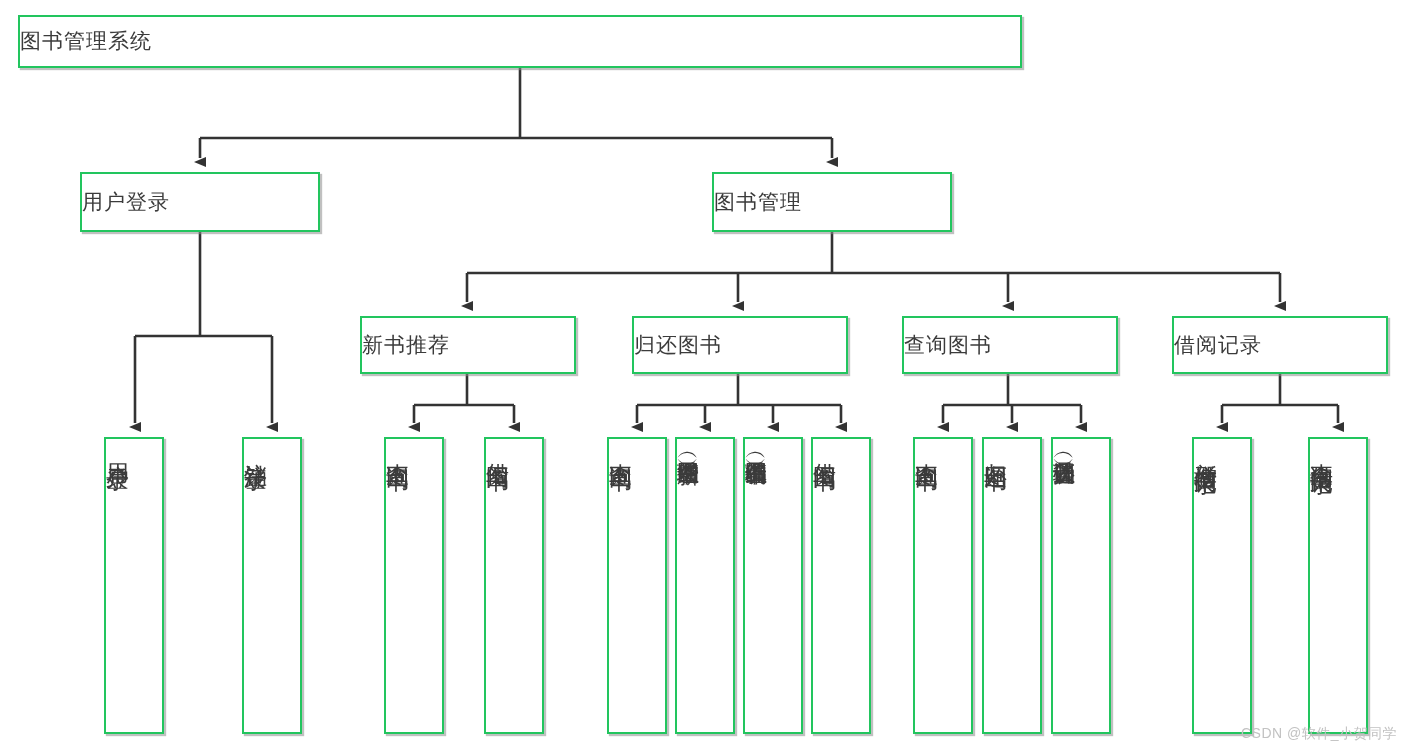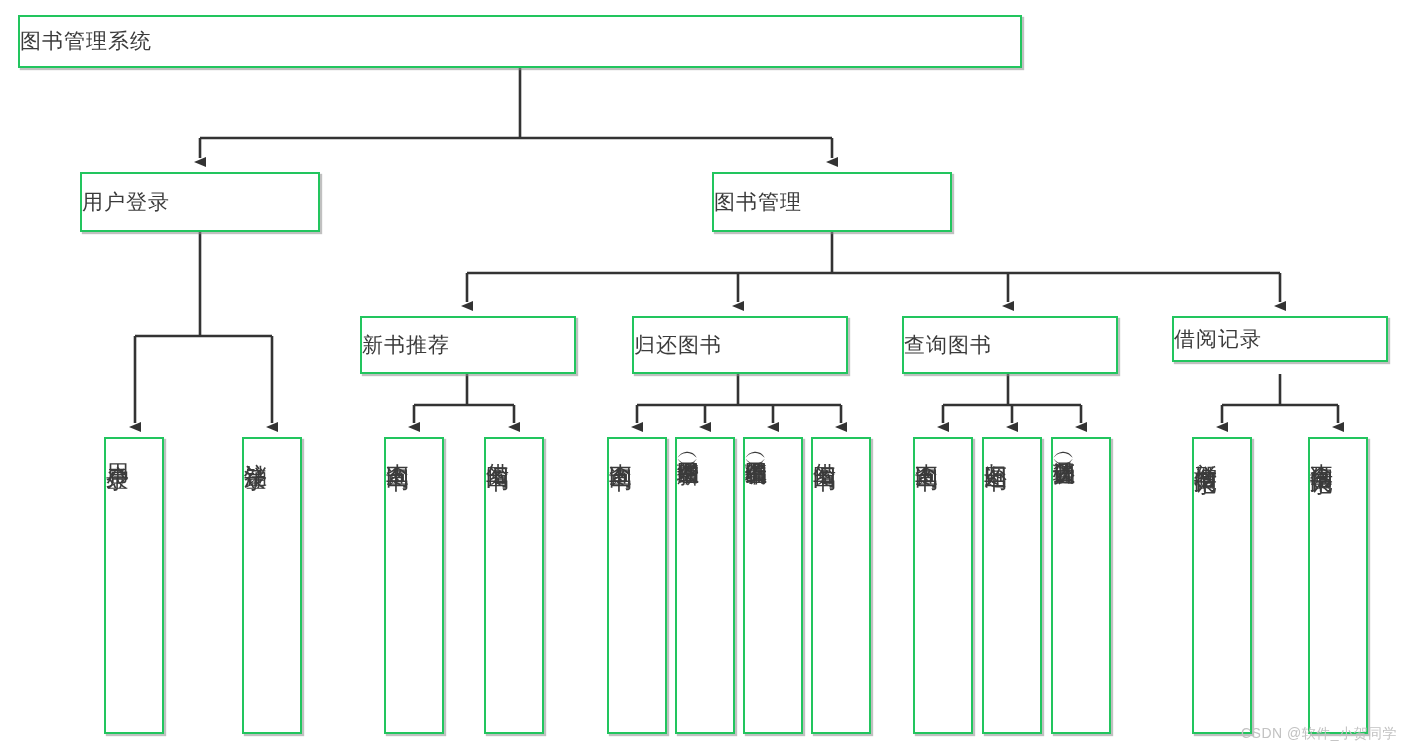--- a/index.html
+++ b/index.html
@@ -147,21 +147,21 @@
 
   <div class="node horiz" style="left:360px; top:316px; width:216px; height:58px;">
     <span class="label">新书推荐</span>
   </div>
   <div class="node horiz" style="left:632px; top:316px; width:216px; height:58px;">
     <span class="label">归还图书</span>
   </div>
   <div class="node horiz" style="left:902px; top:316px; width:216px; height:58px;">
     <span class="label">查询图书</span>
   </div>
-  <div class="node horiz" style="left:1172px; top:316px; width:216px; height:46px;">
+  <div class="node horiz" style="left:1172px; top:316px; width:216px; height:58px;">
     <span class="label">借阅记录</span>
   </div>
 
   <div class="node vert" style="left:104px; top:437px; width:60px; height:297px;">
     <span class="label">用户登录</span>
   </div>
   <div class="node vert" style="left:242px; top:437px; width:60px; height:297px;">
     <span class="label">注销登录</span>
   </div>
 

